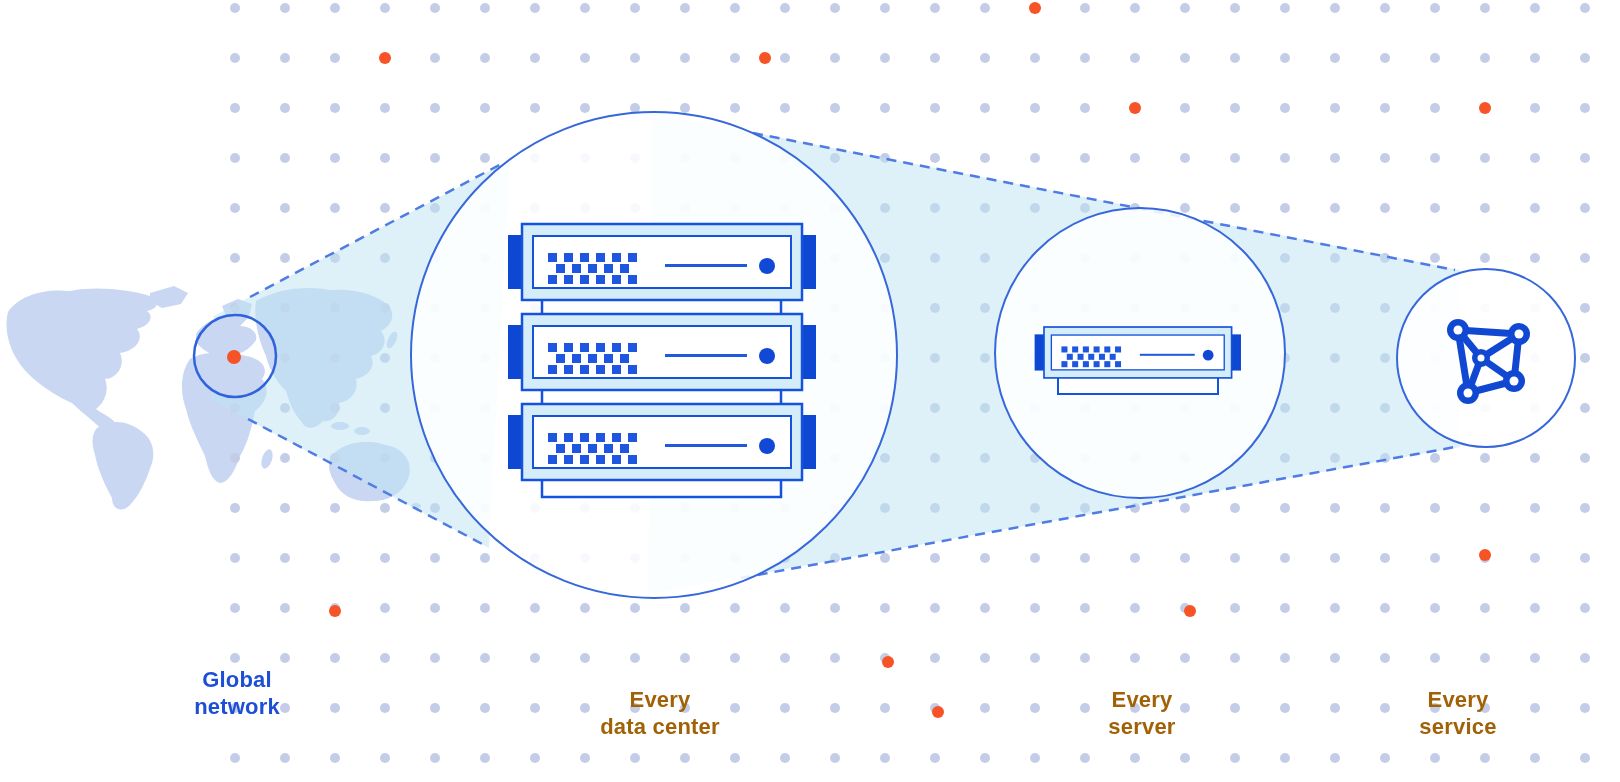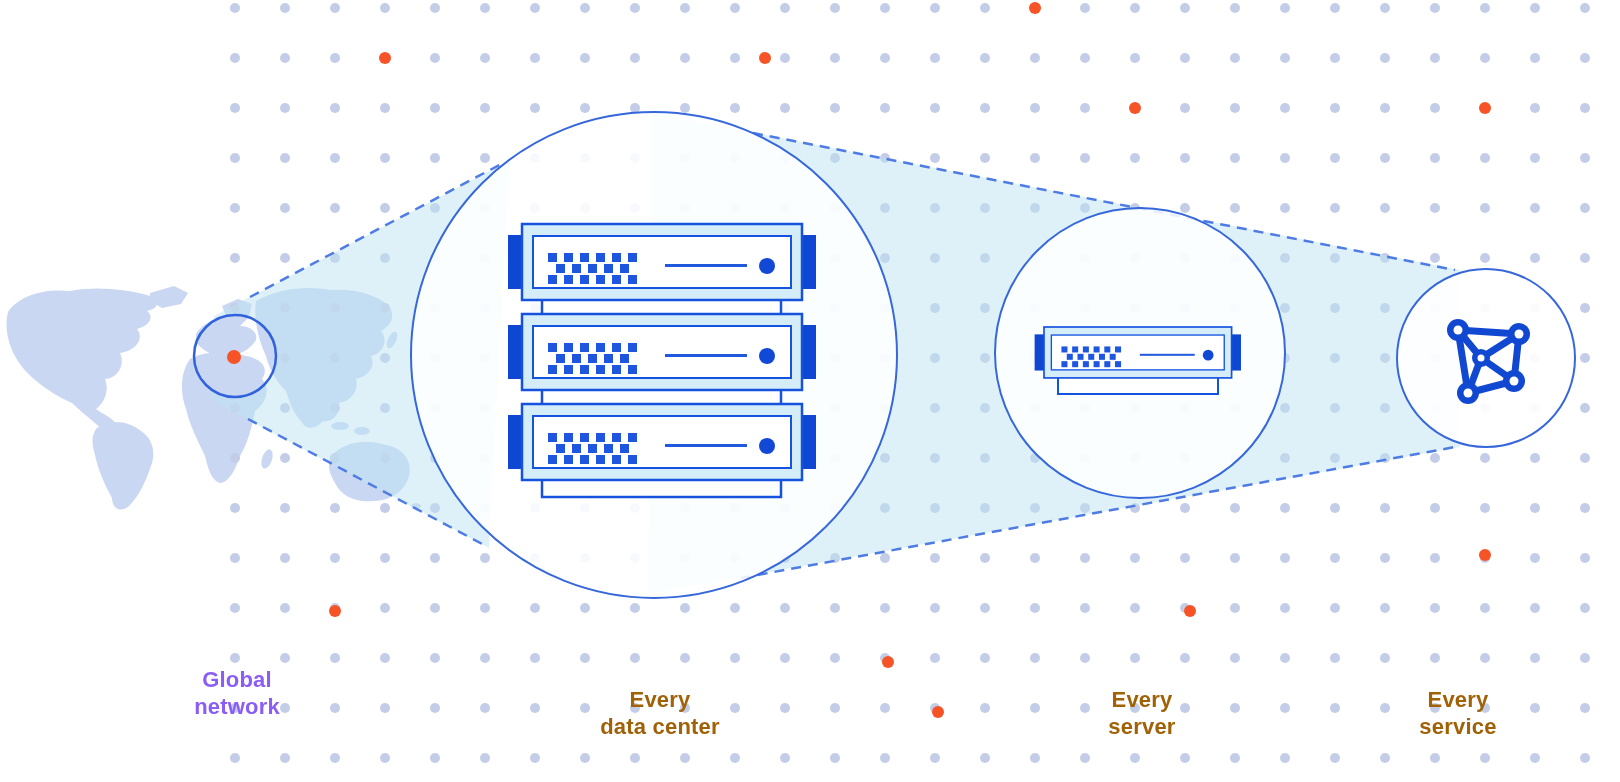--- a/index.html
+++ b/index.html
@@ -15,21 +15,21 @@
     position:absolute;
     transform:translateX(-50%);
     text-align:center;
     white-space:pre-line;
     font-size:22px;
     font-weight:700;
     line-height:27px;
     letter-spacing:0.2px;
     color:#a16207;
   }
-  .stage-label.blue{color:#8b5cf6;}
+  .stage-label.blue{color:#1d4ed8;}
 </style>
 </head>
 <body>
 
 <div id="stage">
 
 <svg id="art" width="1620" height="782" viewBox="0 0 1620 782">
 
   <defs>
 

